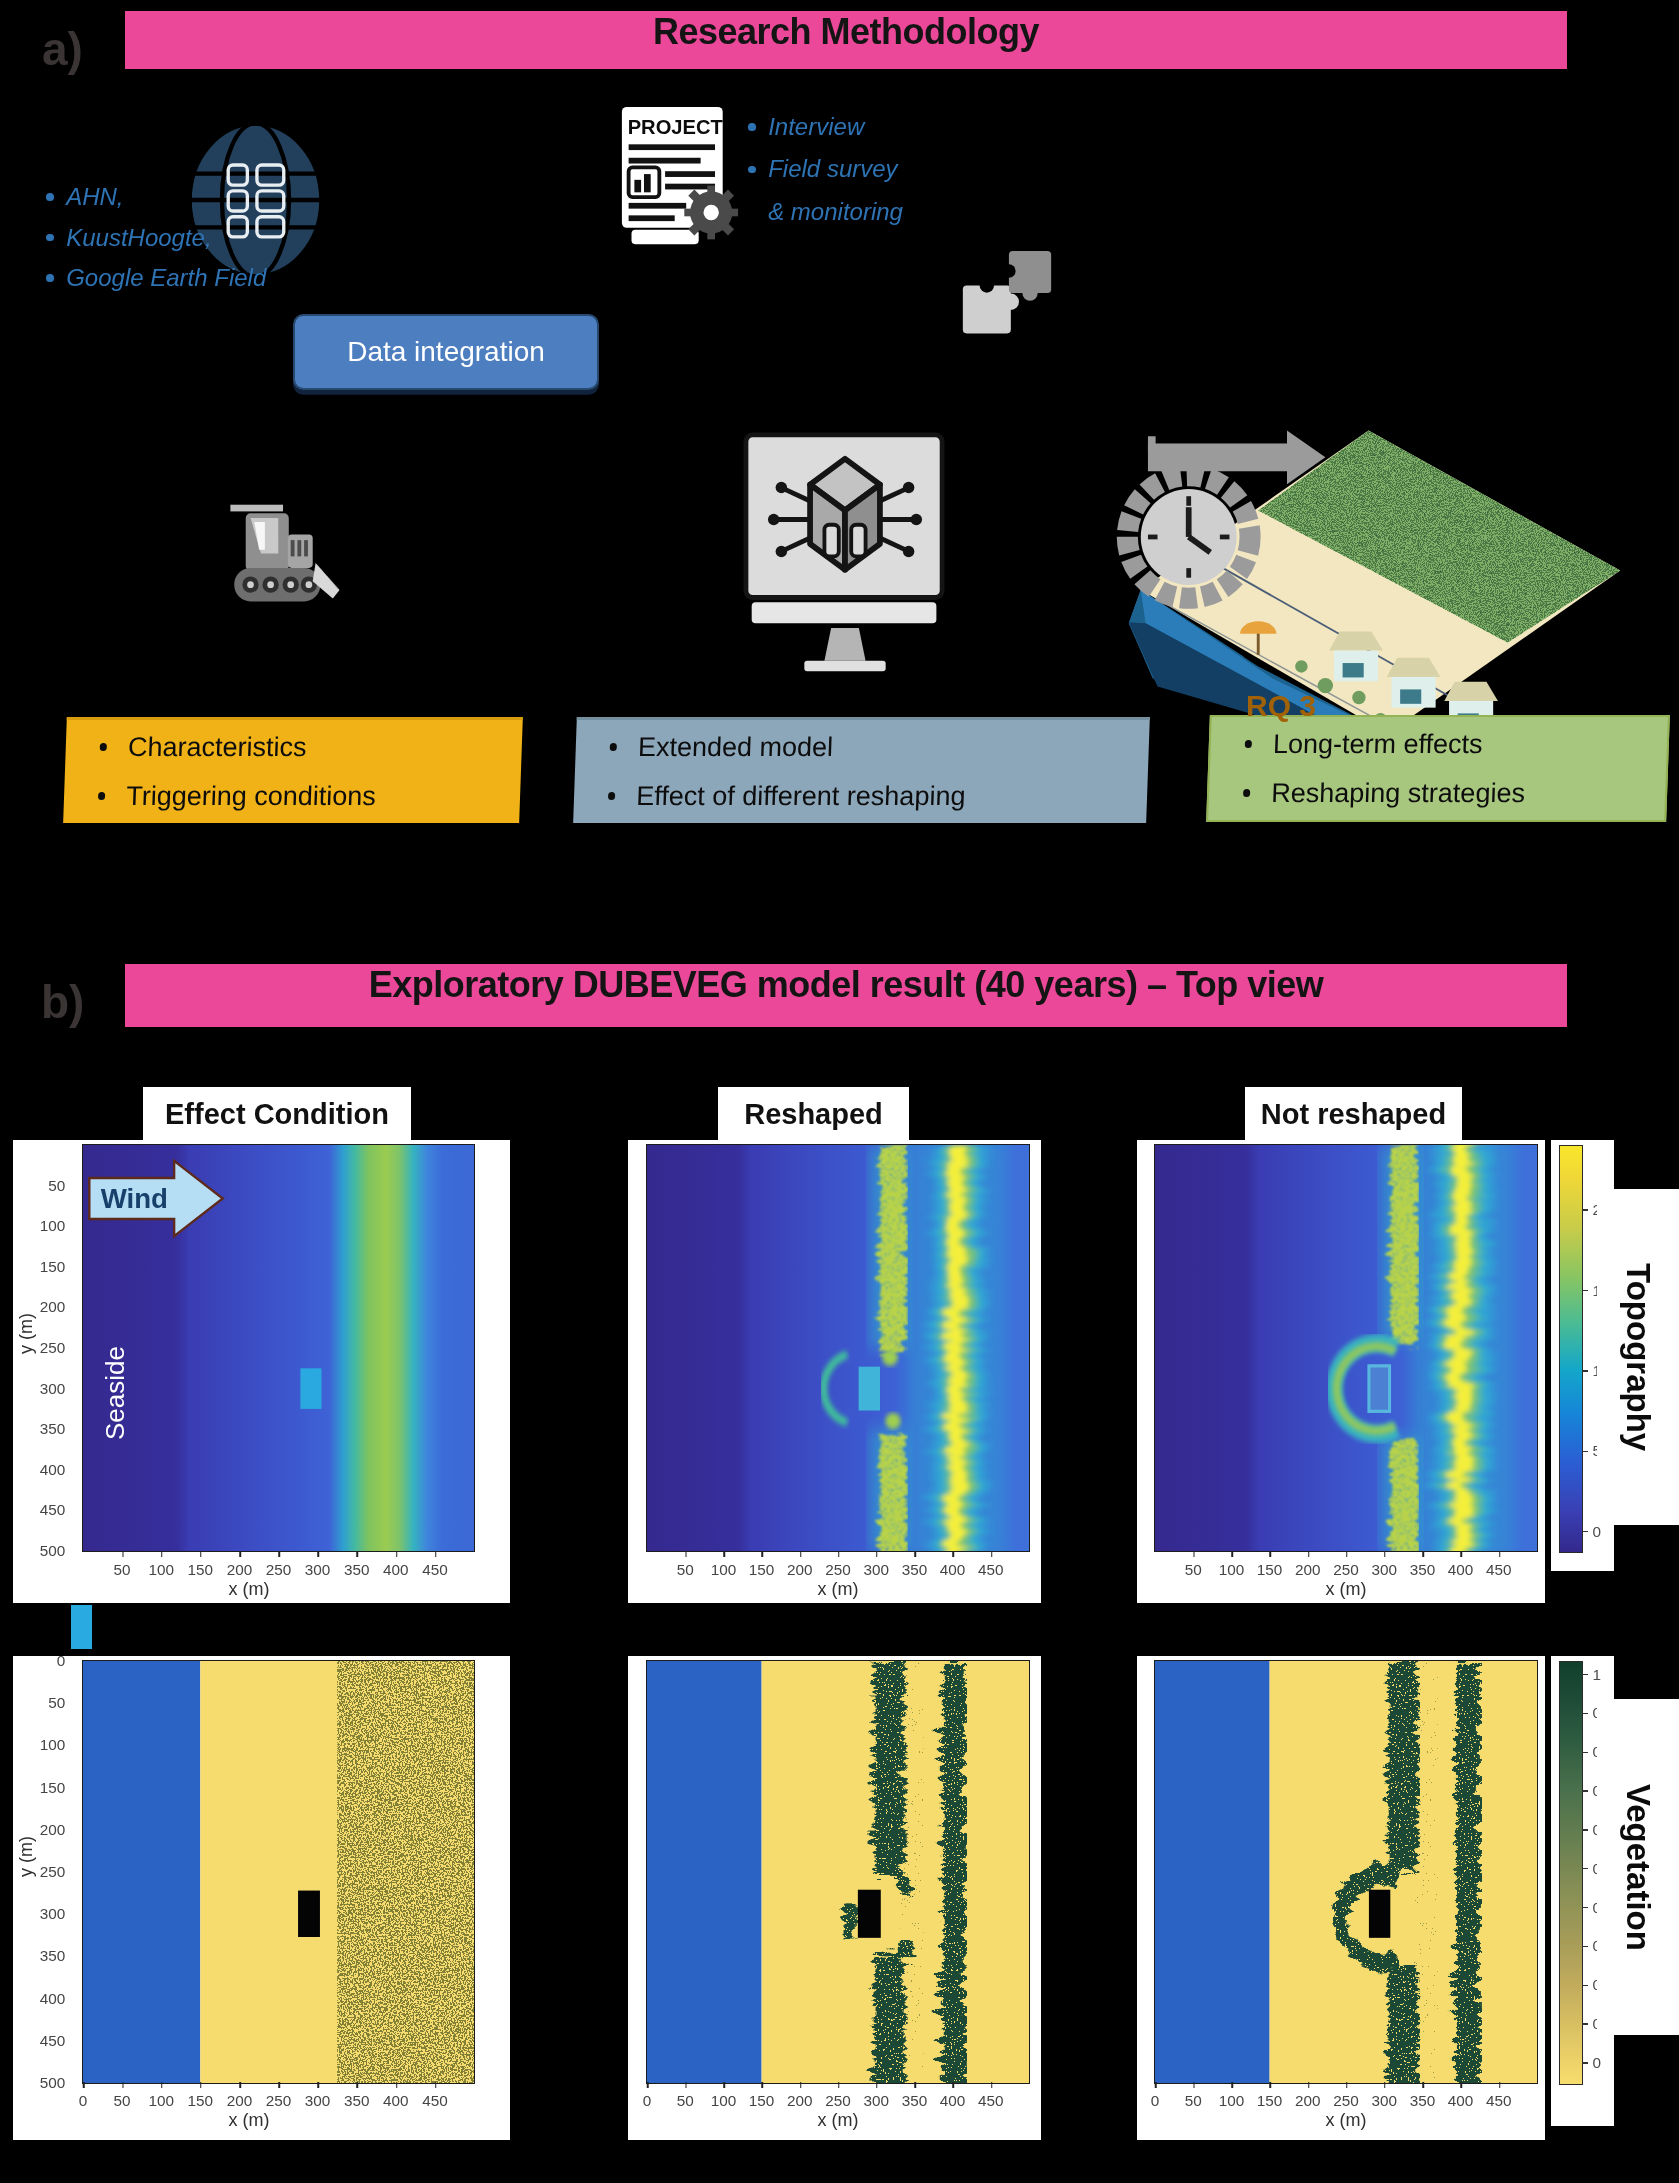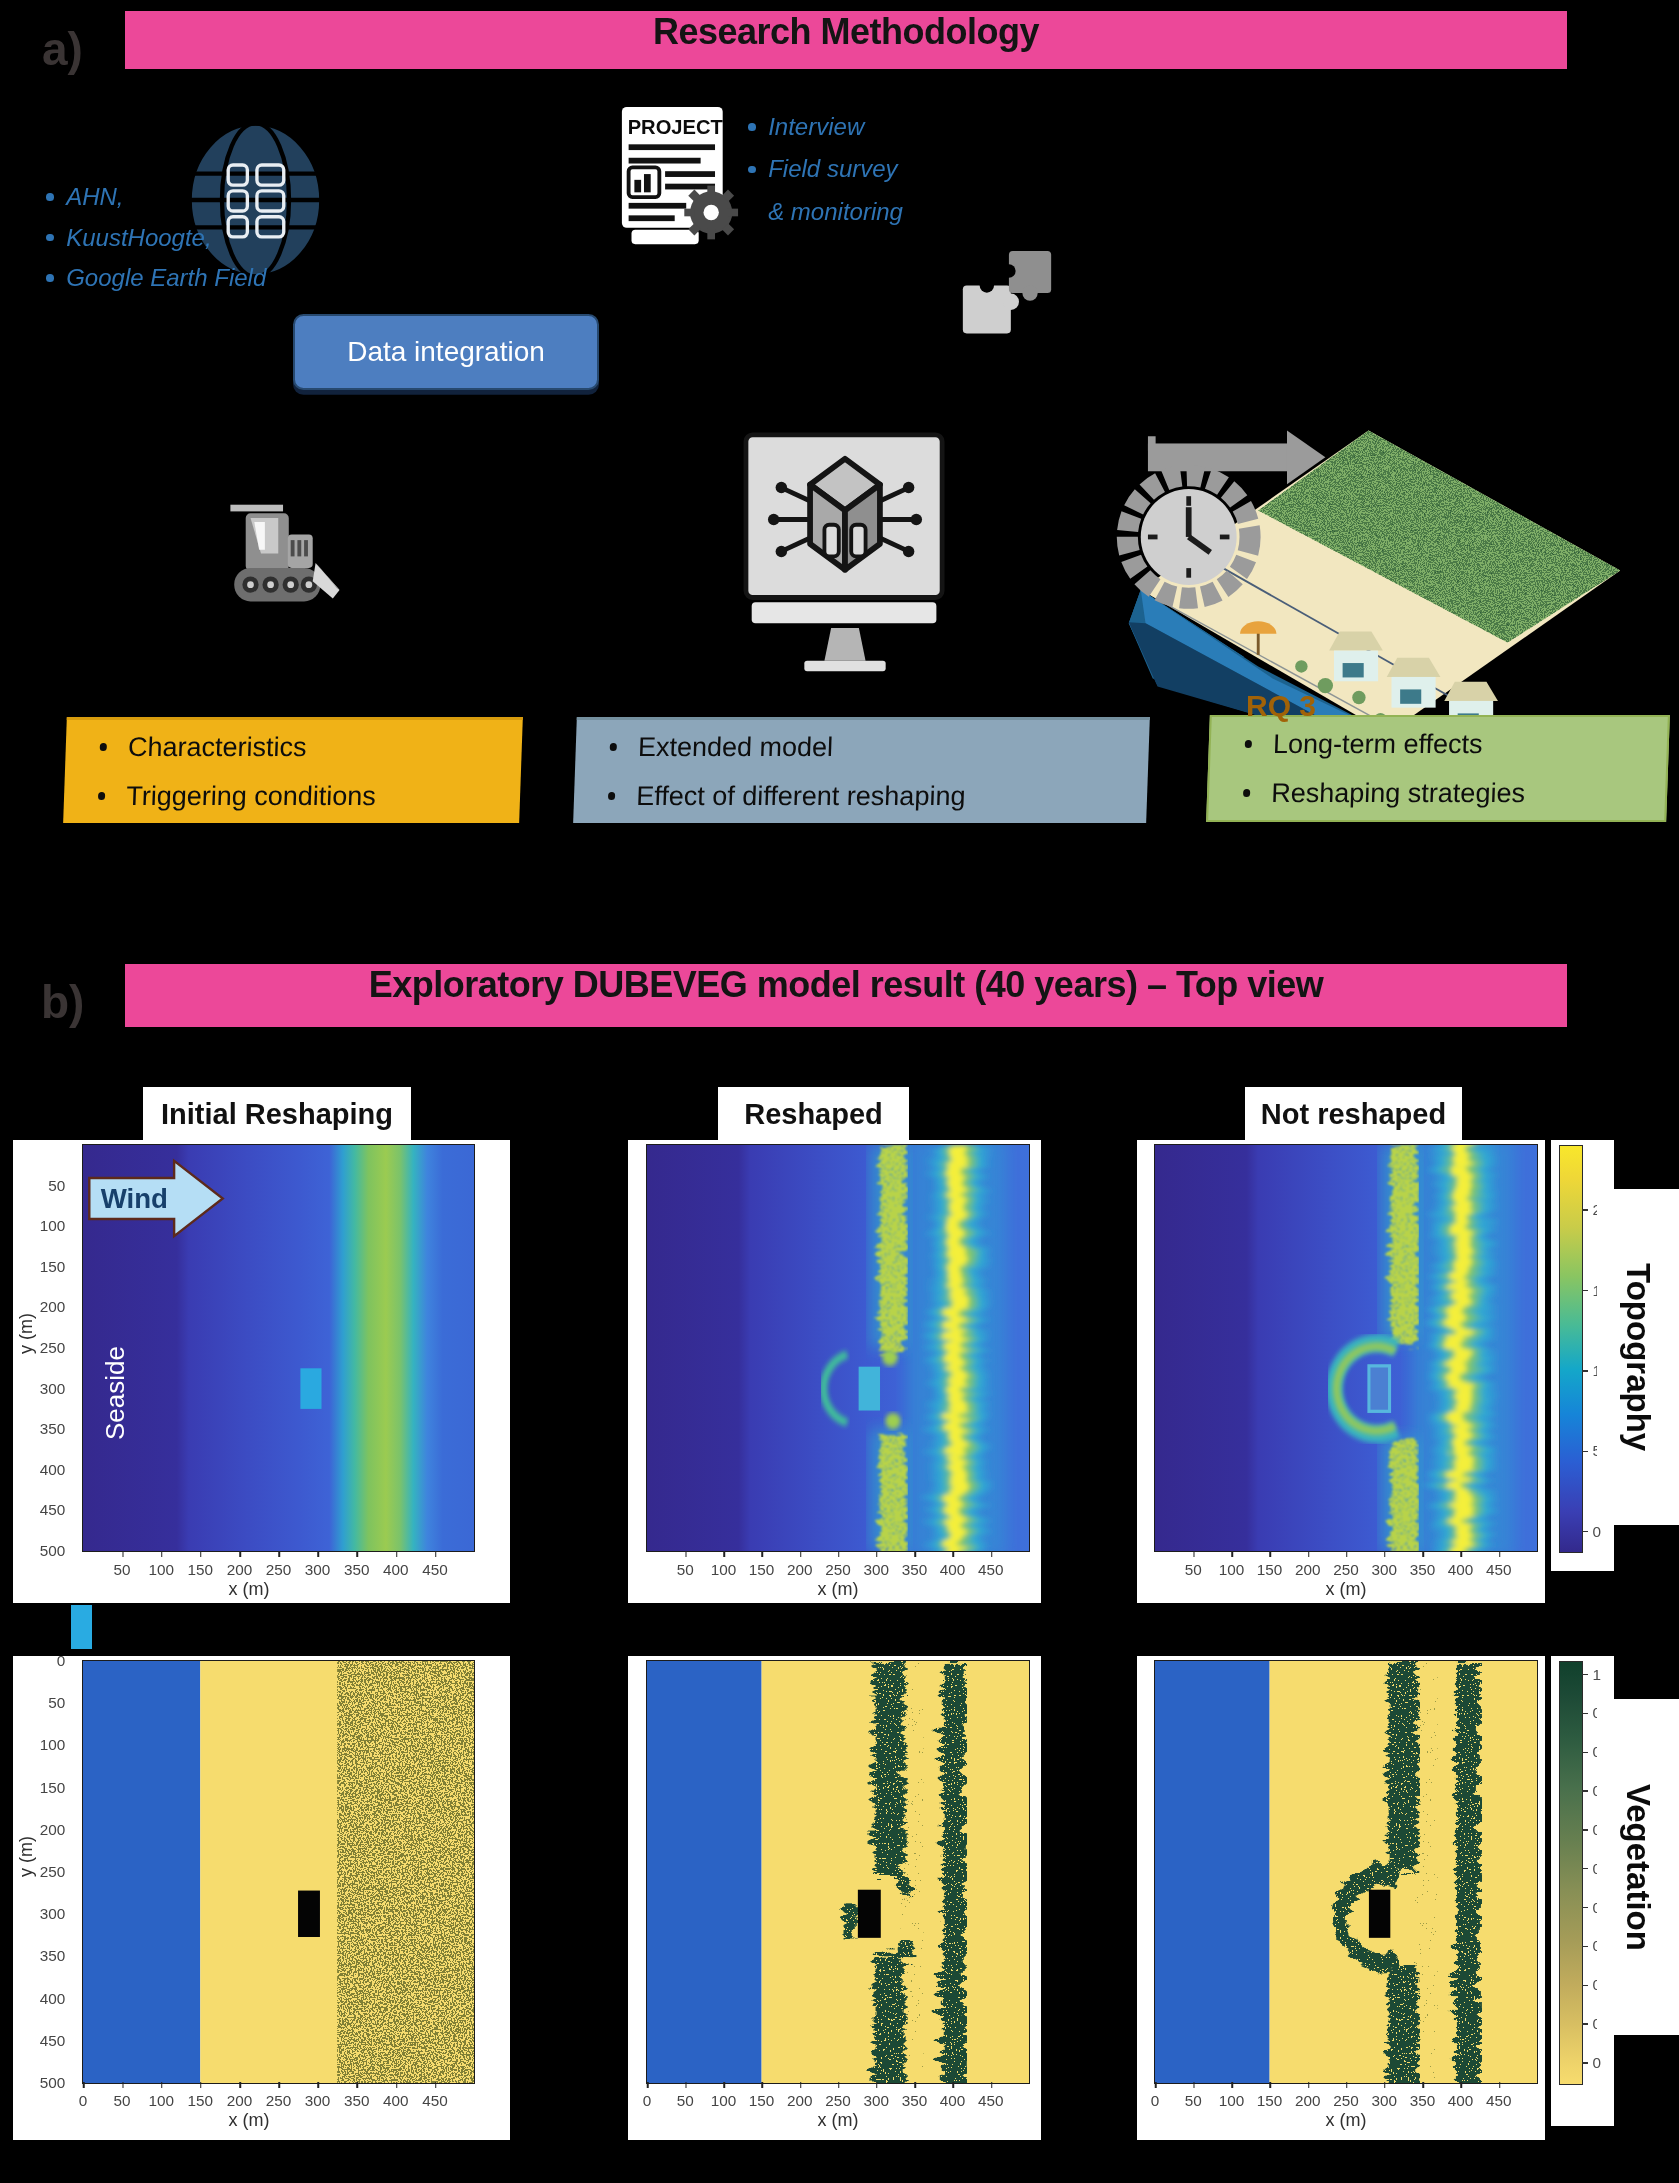--- a/index.html
+++ b/index.html
@@ -427,21 +427,21 @@
         <span class="txt">Reshaping strategies</span>
       </div>
   </div>
 
   <div class="abs panel-label" style="left:41px;top:975px;">b)</div>
   <div class="abs title-bar" style="left:125px;top:964px;width:1442px;height:63px;">
     <span>Exploratory DUBEVEG model result (40 years) – Top view</span>
   </div>
 
   <div class="abs hdr" style="left:143px;top:1087px;width:268px;height:54px;">
-      <span>Initial Reshaping</span>
+      <span>Effect Condition</span>
     </div>
   <div class="abs hdr" style="left:718px;top:1087px;width:191px;height:54px;">
       <span>Reshaped</span>
     </div>
   <div class="abs hdr" style="left:1245px;top:1087px;width:217px;height:54px;">
       <span>Not reshaped</span>
     </div>
 
   <div class="abs wpanel" style="left:13.4px;top:1140px;width:497px;height:463px;"></div>
   <div class="abs wpanel" style="left:628px;top:1140px;width:413px;height:463px;"></div>

